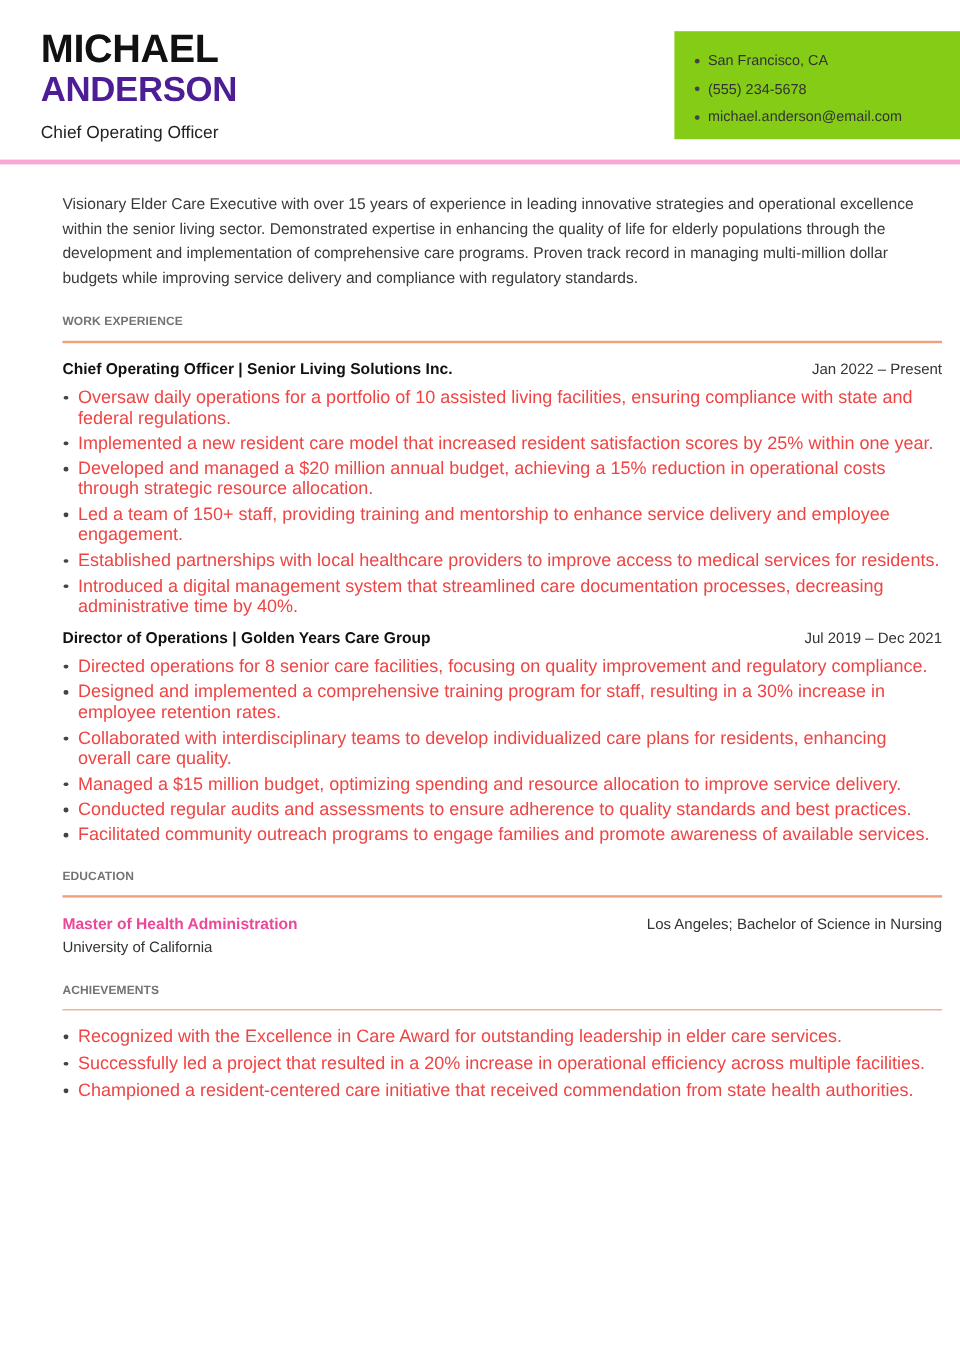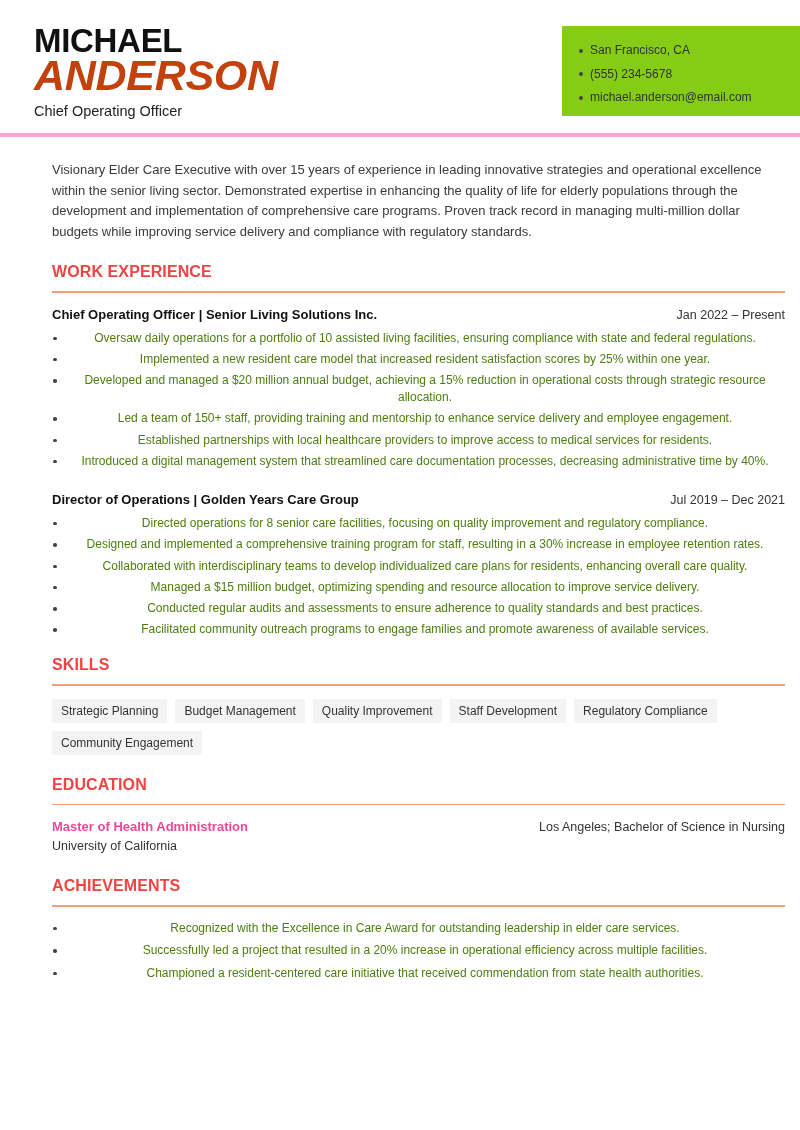--- a/index.html
+++ b/index.html
@@ -2,39 +2,39 @@
 <html><head>
   <meta charset="utf-8">
   <style>
     * { box-sizing: border-box; margin: 0; padding: 0; }
     html, body { width: 800px; height: 1130px; background: #ffffff; }
     body { font-family: "Liberation Sans", sans-serif; color: #333333; position: relative; overflow: hidden; }
 
     .header { position: relative; height: 137px; border-bottom: 4px solid #f9a8d4; }
     .name-block { position: absolute; left: 34px; top: 24px; }
     .first-name { font-size: 33px; font-weight: bold; color: #111111; line-height: 34px; letter-spacing: -0.3px; }
-    .last-name { font-size: 43px; font-weight: bold; color: #c2410c; line-height: 34px; letter-spacing: -0.3px; font-style: italic; }
+    .last-name { font-size: 29px; font-weight: bold; color: #4c1d95; line-height: 34px; letter-spacing: -0.3px; }
     .job-title { font-size: 14.5px; color: #222222; margin-top: 11px; }
 
     .contact-box { position: absolute; left: 562px; top: 26px; width: 238px; height: 90px; background: #84cc16; padding: 13px 0 0 17px; }
     .contact-item { font-size: 12px; color: #333333; line-height: 23.5px; display: flex; align-items: center; }
     .bullet { display: inline-block; width: 4px; height: 4px; background: #444; border-radius: 50%; margin-right: 7px; flex: none; }
 
     .content { position: absolute; left: 52px; top: 160px; width: 733px; }
     .summary { font-size: 13px; line-height: 20.5px; color: #3a3a3a; }
 
-    .section-title { font-size: 16px; font-weight: bold; color: #ef4444; letter-spacing: 0.1px; }
+    .section-title { font-size: 10px; font-weight: bold; color: #737373; letter-spacing: 0.1px; }
     .section-rule { height: 1.5px; background: #f0a07a; margin-top: 10px; }
 
     .job-head { display: flex; justify-content: space-between; align-items: baseline; }
     .job-role { font-size: 13px; font-weight: bold; color: #111; }
     .job-date { font-size: 12.5px; color: #333; }
 
     ul.bullets { list-style: none; }
-    ul.bullets li { position: relative; padding-left: 13px; font-size: 12px; line-height: 17px; color: #4d7c0f; margin-bottom: 4.3px; text-align: center; }
+    ul.bullets li { position: relative; padding-left: 13px; font-size: 15px; line-height: 17px; color: #ef4444; margin-bottom: 4.3px; }
     ul.bullets li::before { content: ""; position: absolute; left: 1px; top: 7px; width: 3.5px; height: 3.5px; background: #444; border-radius: 50%; }
 
     .tags { display: flex; flex-wrap: wrap; gap: 8px 8px; }
     .tag { background: #f3f3f3; font-size: 12px; color: #333; padding: 0 9px; height: 24px; line-height: 24px; }
 
     .edu-head { display: flex; justify-content: space-between; align-items: baseline; }
     .edu-degree { font-size: 13px; font-weight: bold; color: #ec4899; }
     .edu-loc { font-size: 12.5px; color: #333; }
     .edu-school { font-size: 12.5px; color: #333; margin-top: 5px; }
   </style>
@@ -78,48 +78,36 @@
       <ul class="bullets" style="margin-top:8px;">
         <li>Oversaw daily operations for a portfolio of 10 assisted living facilities, ensuring compliance with state and federal regulations.</li>
         <li>Implemented a new resident care model that increased resident satisfaction scores by 25% within one year.</li>
         <li>Developed and managed a $20 million annual budget, achieving a 15% reduction in operational costs through strategic resource allocation.</li>
         <li>Led a team of 150+ staff, providing training and mentorship to enhance service delivery and employee engagement.</li>
         <li>Established partnerships with local healthcare providers to improve access to medical services for residents.</li>
         <li>Introduced a digital management system that streamlined care documentation processes, decreasing administrative time by 40%.</li>
       </ul>
     </div>
 
-    <div style="margin-top:22px;">
+    <div style="margin-top:10px;">
       <div class="job-head">
         <span class="job-role">Director of Operations | Golden Years Care Group</span>
         <span class="job-date">Jul 2019 – Dec 2021</span>
       </div>
       <ul class="bullets" style="margin-top:8px;">
         <li>Directed operations for 8 senior care facilities, focusing on quality improvement and regulatory compliance.</li>
         <li>Designed and implemented a comprehensive training program for staff, resulting in a 30% increase in employee retention rates.</li>
         <li>Collaborated with interdisciplinary teams to develop individualized care plans for residents, enhancing overall care quality.</li>
         <li>Managed a $15 million budget, optimizing spending and resource allocation to improve service delivery.</li>
         <li>Conducted regular audits and assessments to ensure adherence to quality standards and best practices.</li>
         <li>Facilitated community outreach programs to engage families and promote awareness of available services.</li>
       </ul>
     </div>
   </div>
 
-  <div style="margin-top:18px;">
-    <div class="section-title">SKILLS</div>
-    <div class="section-rule"></div>
-    <div class="tags" style="margin-top:13px;">
-      <span class="tag">Strategic Planning</span>
-      <span class="tag">Budget Management</span>
-      <span class="tag">Quality Improvement</span>
-      <span class="tag">Staff Development</span>
-      <span class="tag">Regulatory Compliance</span>
-      <span class="tag">Community Engagement</span>
-    </div>
-  </div>
 
   <div style="margin-top:21px;">
     <div class="section-title">EDUCATION</div>
     <div class="section-rule"></div>
     <div style="margin-top:14px;">
       <div class="edu-head">
         <span class="edu-degree">Master of Health Administration</span>
         <span class="edu-loc">Los Angeles; Bachelor of Science in Nursing</span>
       </div>
       <div class="edu-school">University of California</div>

